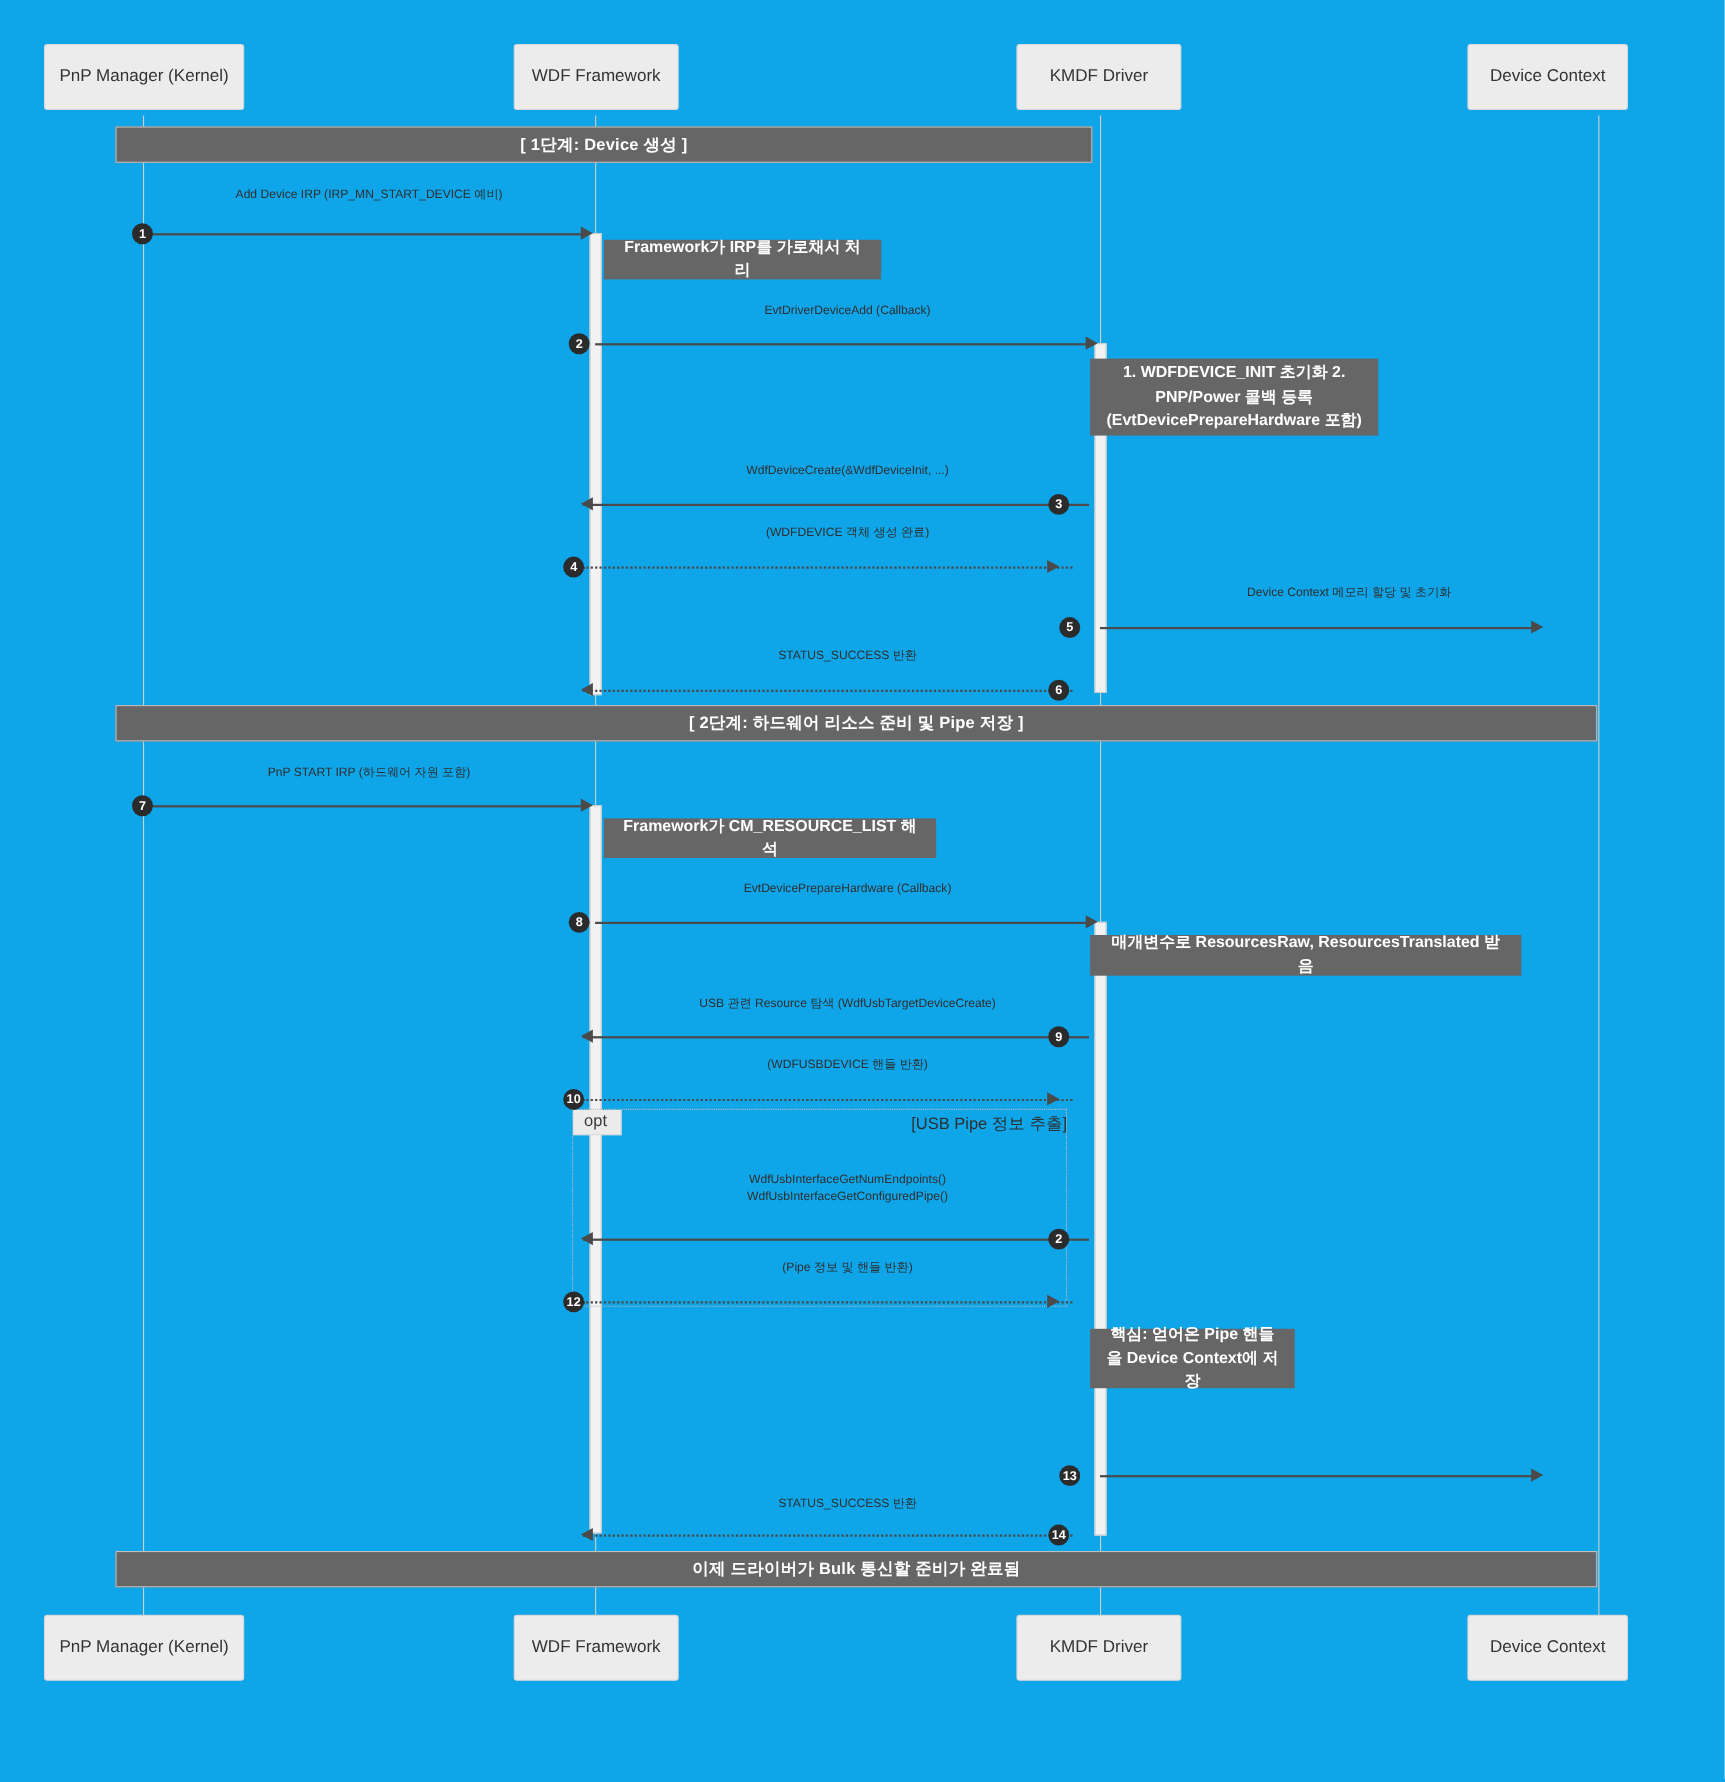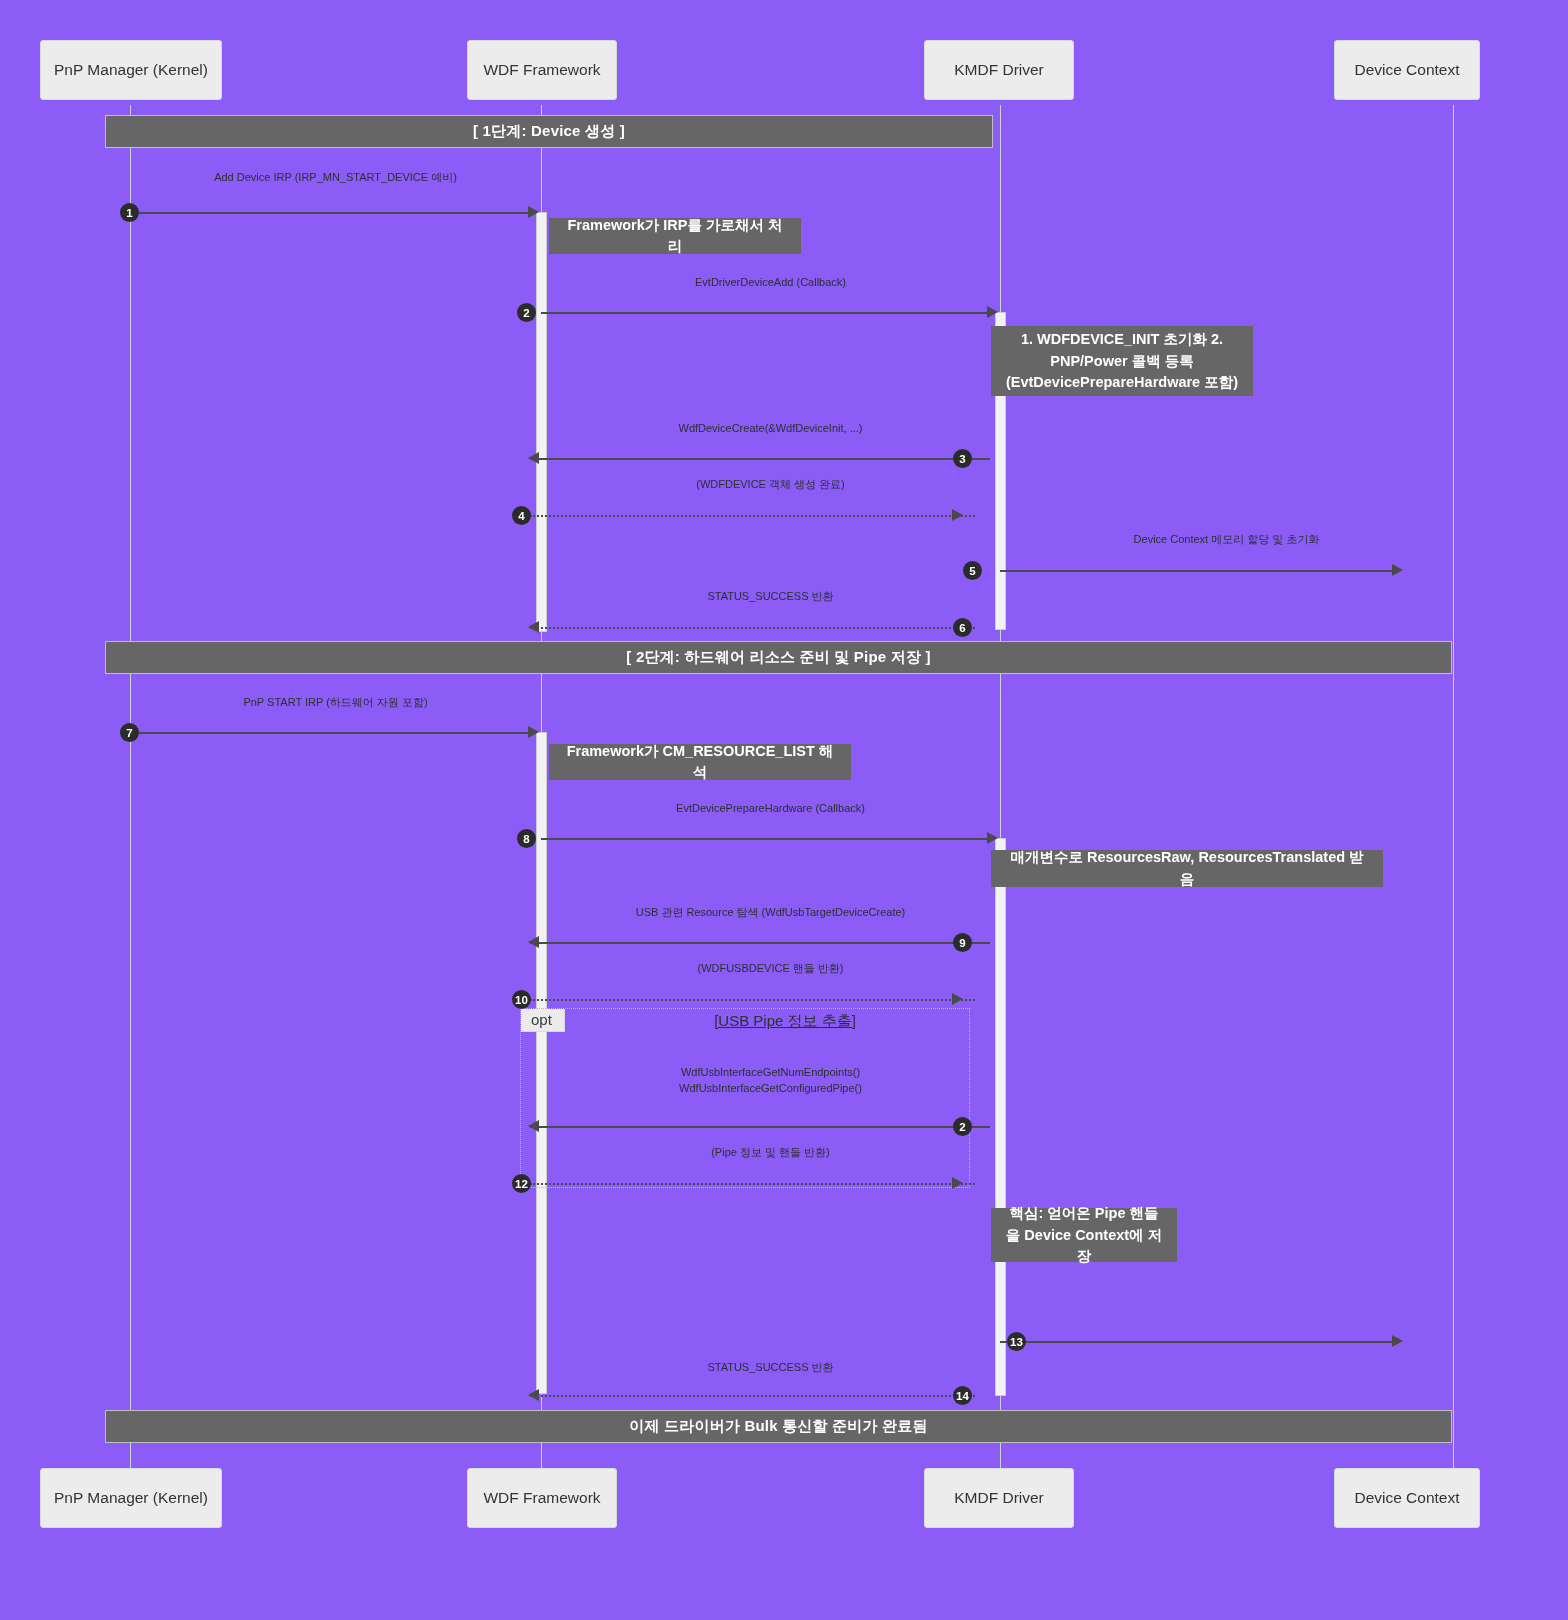--- a/index.html
+++ b/index.html
@@ -1,17 +1,17 @@
 <!DOCTYPE html>
 <html><head>
 <meta charset="utf-8">
 <style>
   html,body{margin:0;padding:0;background:#ffffff;}
   body{font-family:"Liberation Sans","DejaVu Sans",sans-serif;}
-  #canvas{position:relative;width:1568px;height:1620px;background:#8b5cf6;overflow:hidden;}
+  #canvas{position:relative;width:1568px;height:1620px;background:#0ea5e9;overflow:hidden;}
 
   
   .participant{
     position:absolute;box-sizing:border-box;
     background:#ececec;border:1px solid #d8d8d8;border-radius:3px;
     display:flex;align-items:center;justify-content:center;text-align:center;
     font-size:15.5px;color:#333333;line-height:1.2;padding:4px 8px;
   }
   
   .lifeline{position:absolute;width:1px;background:#cfcfcf;}
@@ -50,21 +50,21 @@
     display:flex;align-items:center;justify-content:center;
     z-index:5;
   }
 
   
   .fragment{position:absolute;box-sizing:border-box;border:1px dotted #b9b9b9;background:transparent;}
   .fragment-tag{
     position:absolute;background:#ebebeb;border:1px solid #d9d9d9;border-top:none;border-left:none;
     font-size:15px;color:#3a3a3a;padding:2px 12px 3px 10px;
   }
-  .fragment-cond{position:absolute;font-size:15px;color:#2f2f2f;text-align:center;text-decoration:underline;}
+  .fragment-cond{position:absolute;font-size:15px;color:#2f2f2f;text-align:right;}
 </style>
 </head>
 <body>
 
 <div id="canvas">
 
   <div class="lifeline" style="left:130px;top:105px;height:1400px;"></div>
   <div class="lifeline" style="left:541px;top:105px;height:1400px;"></div>
   <div class="lifeline" style="left:1000px;top:105px;height:1400px;"></div>
   <div class="lifeline" style="left:1453px;top:105px;height:1400px;"></div>
@@ -178,21 +178,21 @@
   <div class="arrow-head right" style="left:952px;top:1177px;"></div>
   <div class="seq-num" style="left:512px;top:1174px;">12</div>
 
   <div class="note" style="left:991px;top:1208px;width:186px;height:54px;">
     <span>핵심: 얻어온 Pipe 핸들을
 Device Context에 저장</span>
   </div>
 
   <div class="msg-line" style="left:1000px;top:1341px;width:394px;"></div>
   <div class="arrow-head right" style="left:1392px;top:1335px;"></div>
-  <div class="seq-num" style="left:963px;top:1332px;margin-left:44px;">13</div>
+  <div class="seq-num" style="left:963px;top:1332px;">13</div>
 
   <div class="msg-label" style="left:541px;top:1360px;width:459px;">STATUS_SUCCESS 반환</div>
   <div class="msg-line dashed" style="left:530px;top:1395px;width:445px;"></div>
   <div class="arrow-head left" style="left:528px;top:1389px;"></div>
   <div class="seq-num" style="left:953px;top:1386px;">14</div>
 
   <div class="banner" style="left:105px;top:1410px;width:1347px;height:33px;">
     <span>이제 드라이버가 Bulk 통신할 준비가 완료됨</span>
   </div>
 

